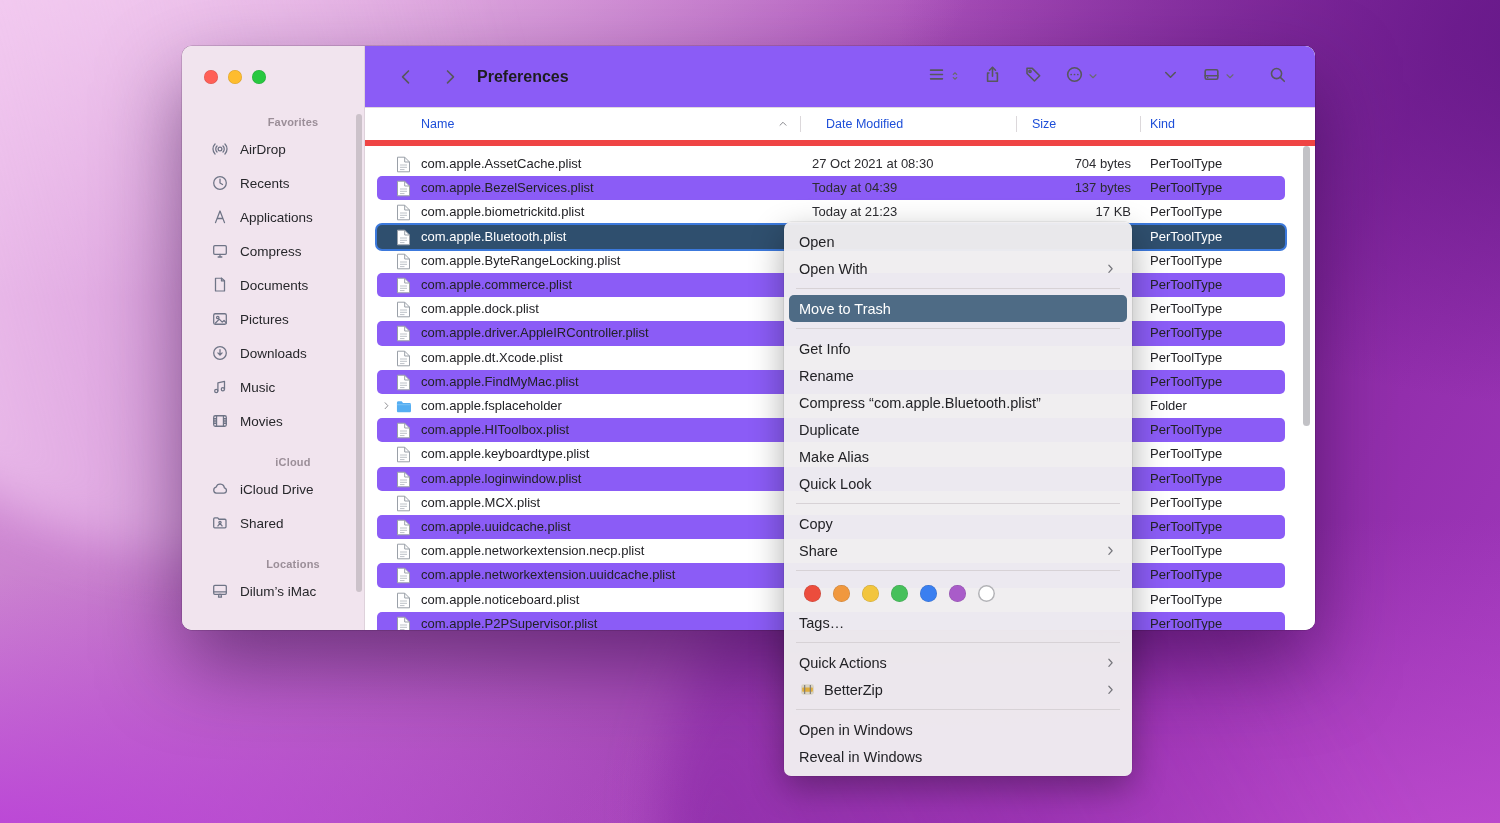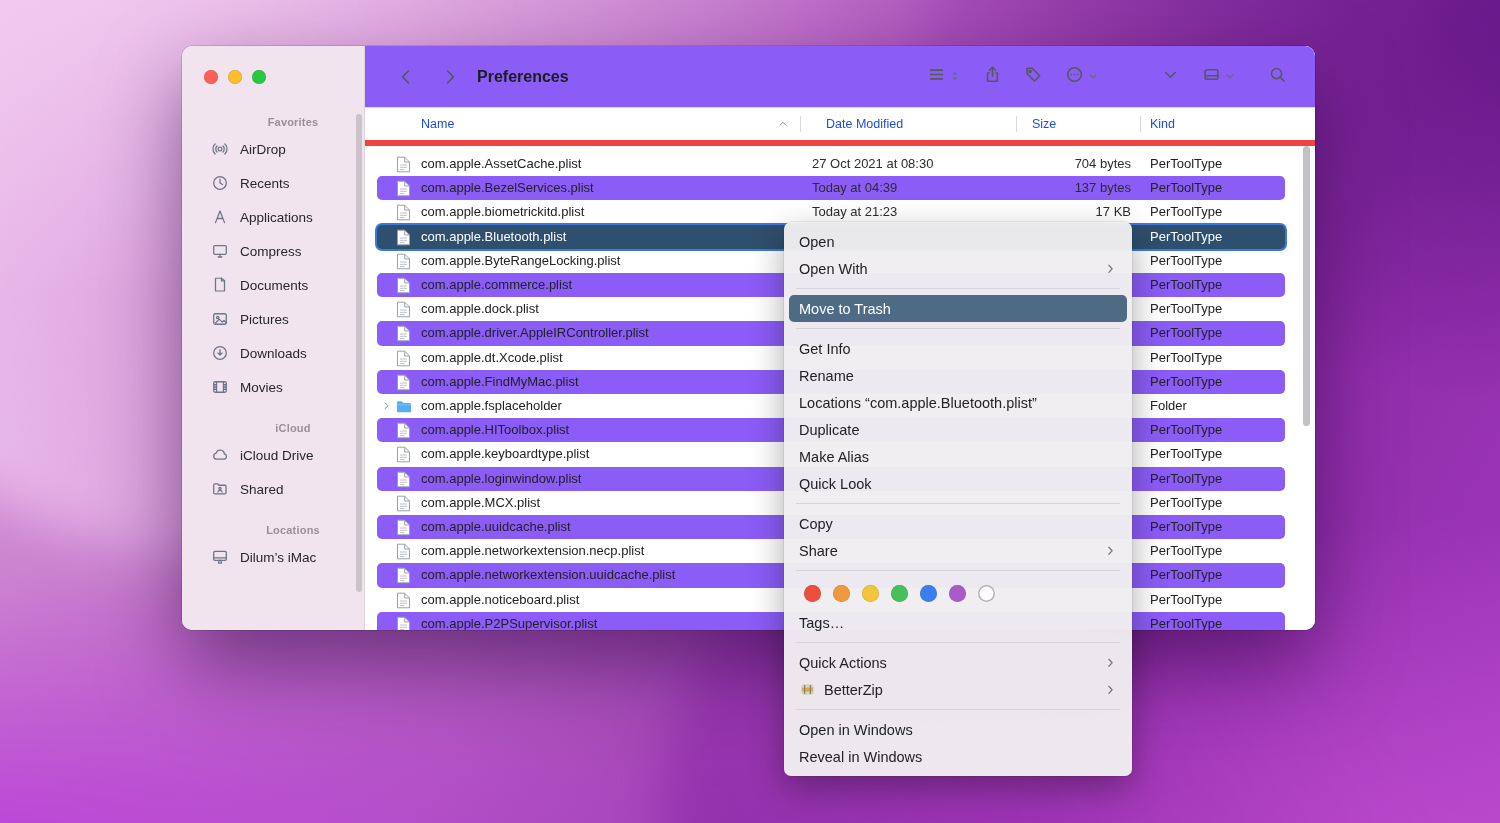--- a/index.html
+++ b/index.html
@@ -177,20 +177,30 @@
             </div>
             <div class="sb-item" data-name="sidebar-item-downloads">
               <span class="ic" data-name="download-icon">
                 <svg viewBox="0 0 24 24" fill="none" stroke="currentColor" stroke-width="1.7" stroke-linecap="round" stroke-linejoin="round">
                   <circle cx="12" cy="12" r="8.4"></circle>
                   <path d="M12 7.6v7M9.2 11.8 12 14.8l2.8-3"></path>
                 </svg>
               </span>
               <span class="lb" data-name="sidebar-item-label">Downloads</span>
             </div>
+            <div class="sb-item" data-name="sidebar-item-music">
+              <span class="ic" data-name="music-icon">
+                <svg viewBox="0 0 24 24" fill="none" stroke="currentColor" stroke-width="1.7" stroke-linecap="round" stroke-linejoin="round">
+                  <path d="M9.2 17.3V6.6l8.8-2v10.3"></path>
+                  <circle cx="7" cy="17.3" r="2.1"></circle>
+                  <circle cx="15.8" cy="15" r="2.1"></circle>
+                </svg>
+              </span>
+              <span class="lb" data-name="sidebar-item-label">Music</span>
+            </div>
             <div class="sb-item" data-name="sidebar-item-movies">
               <span class="ic" data-name="movies-icon">
                 <svg viewBox="0 0 24 24" fill="none" stroke="currentColor" stroke-width="1.7" stroke-linecap="round" stroke-linejoin="round">
                   <rect x="3.6" y="5" width="16.8" height="14" rx="2"></rect>
                   <path d="M7.4 5v14M16.6 5v14M3.6 9h3.8M3.6 12h3.8M3.6 15h3.8M16.6 9h3.8M16.6 12h3.8M16.6 15h3.8"></path>
                 </svg>
               </span>
               <span class="lb" data-name="sidebar-item-label">Movies</span>
             </div>
           </div>
@@ -559,21 +569,21 @@
         <span class="lbl" data-name="menu-item-label">Move to Trash</span>
       </div>
       <div class="menu-sep" data-name="menu-separator"></div>
       <div class="menu-item" data-name="menu-item-get-info">
         <span class="lbl" data-name="menu-item-label">Get Info</span>
       </div>
       <div class="menu-item" data-name="menu-item-rename">
         <span class="lbl" data-name="menu-item-label">Rename</span>
       </div>
       <div class="menu-item" data-name="menu-item-compress-com-apple-bluetooth-plist">
-        <span class="lbl" data-name="menu-item-label">Locations “com.apple.Bluetooth.plist”</span>
+        <span class="lbl" data-name="menu-item-label">Compress “com.apple.Bluetooth.plist”</span>
       </div>
       <div class="menu-item" data-name="menu-item-duplicate">
         <span class="lbl" data-name="menu-item-label">Duplicate</span>
       </div>
       <div class="menu-item" data-name="menu-item-make-alias">
         <span class="lbl" data-name="menu-item-label">Make Alias</span>
       </div>
       <div class="menu-item" data-name="menu-item-quick-look">
         <span class="lbl" data-name="menu-item-label">Quick Look</span>
       </div>

